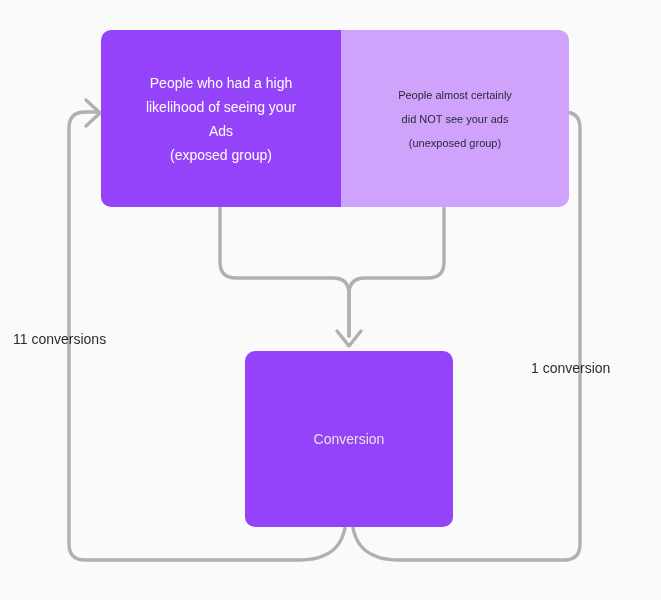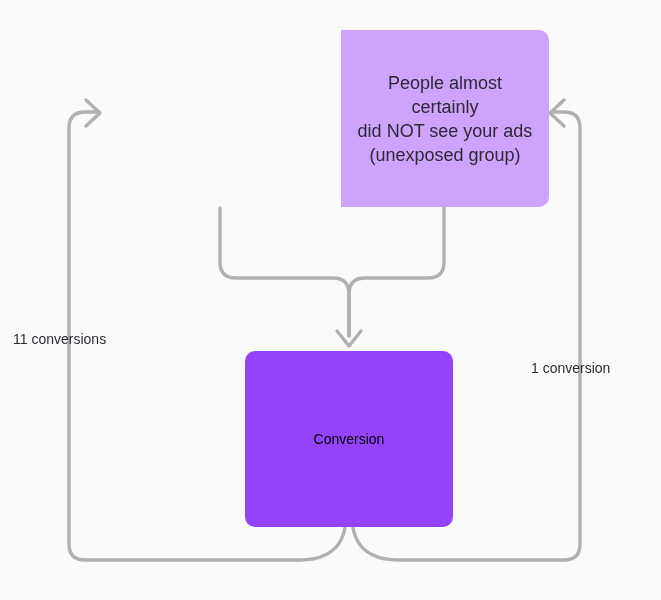--- a/index.html
+++ b/index.html
@@ -50,35 +50,35 @@
     height: 177px;
     background: #9542fb;
     color: #ffffff;
     font-size: 14px;
     border-top-right-radius: 0;
     border-bottom-right-radius: 0;
   }
   #node-unexposed {
     left: 341px;
     top: 30px;
-    width: 208px;
+    width: 228px;
     height: 177px;
     background: #cfa2fb;
     color: #2b2b35;
-    font-size: 18px;
+    font-size: 11px;
     border-top-left-radius: 0;
     border-bottom-left-radius: 0;
   }
   #node-conversion {
     left: 245px;
     top: 351px;
     width: 208px;
     height: 176px;
     background: #9542fb;
-    color: #000000;
+    color: #e5e5e5;
     font-size: 14px;
   }
   .edge-label {
     position: absolute;
     font-size: 14px;
     color: #2b2b35;
     white-space: nowrap;
     z-index: 3;
   }
   #label-left {
@@ -108,20 +108,26 @@
       <path d="M 345 528 Q 341 548 325 555 Q 315 560 300 560 L 85 560 Q 69 560 69 544 L 69 128 Q 69 112 85 112 L 99 112"></path>
 
       <path d="M 86 100 L 100 113 L 86 126"></path>
 
       <path d="M 353 528 Q 357 548 373 555 Q 383 560 398 560 L 564 560 Q 580 560 580 544 L 580 128 Q 580 112 564 112 L 551 112"></path>
 
       <path d="M 564 100 L 550 113 L 564 126"></path>
     </g>
   </svg>
 
+  <div class="node" id="node-exposed">
+    <span class="node-text">People who had a high
+likelihood of seeing your
+Ads
+(exposed group)</span>
+  </div>
 
   <div class="node" id="node-unexposed">
     <span class="node-text">People almost certainly
 did NOT see your ads
 (unexposed group)</span>
   </div>
 
   <div class="node" id="node-conversion">
     <span class="node-text">Conversion</span>
   </div>

